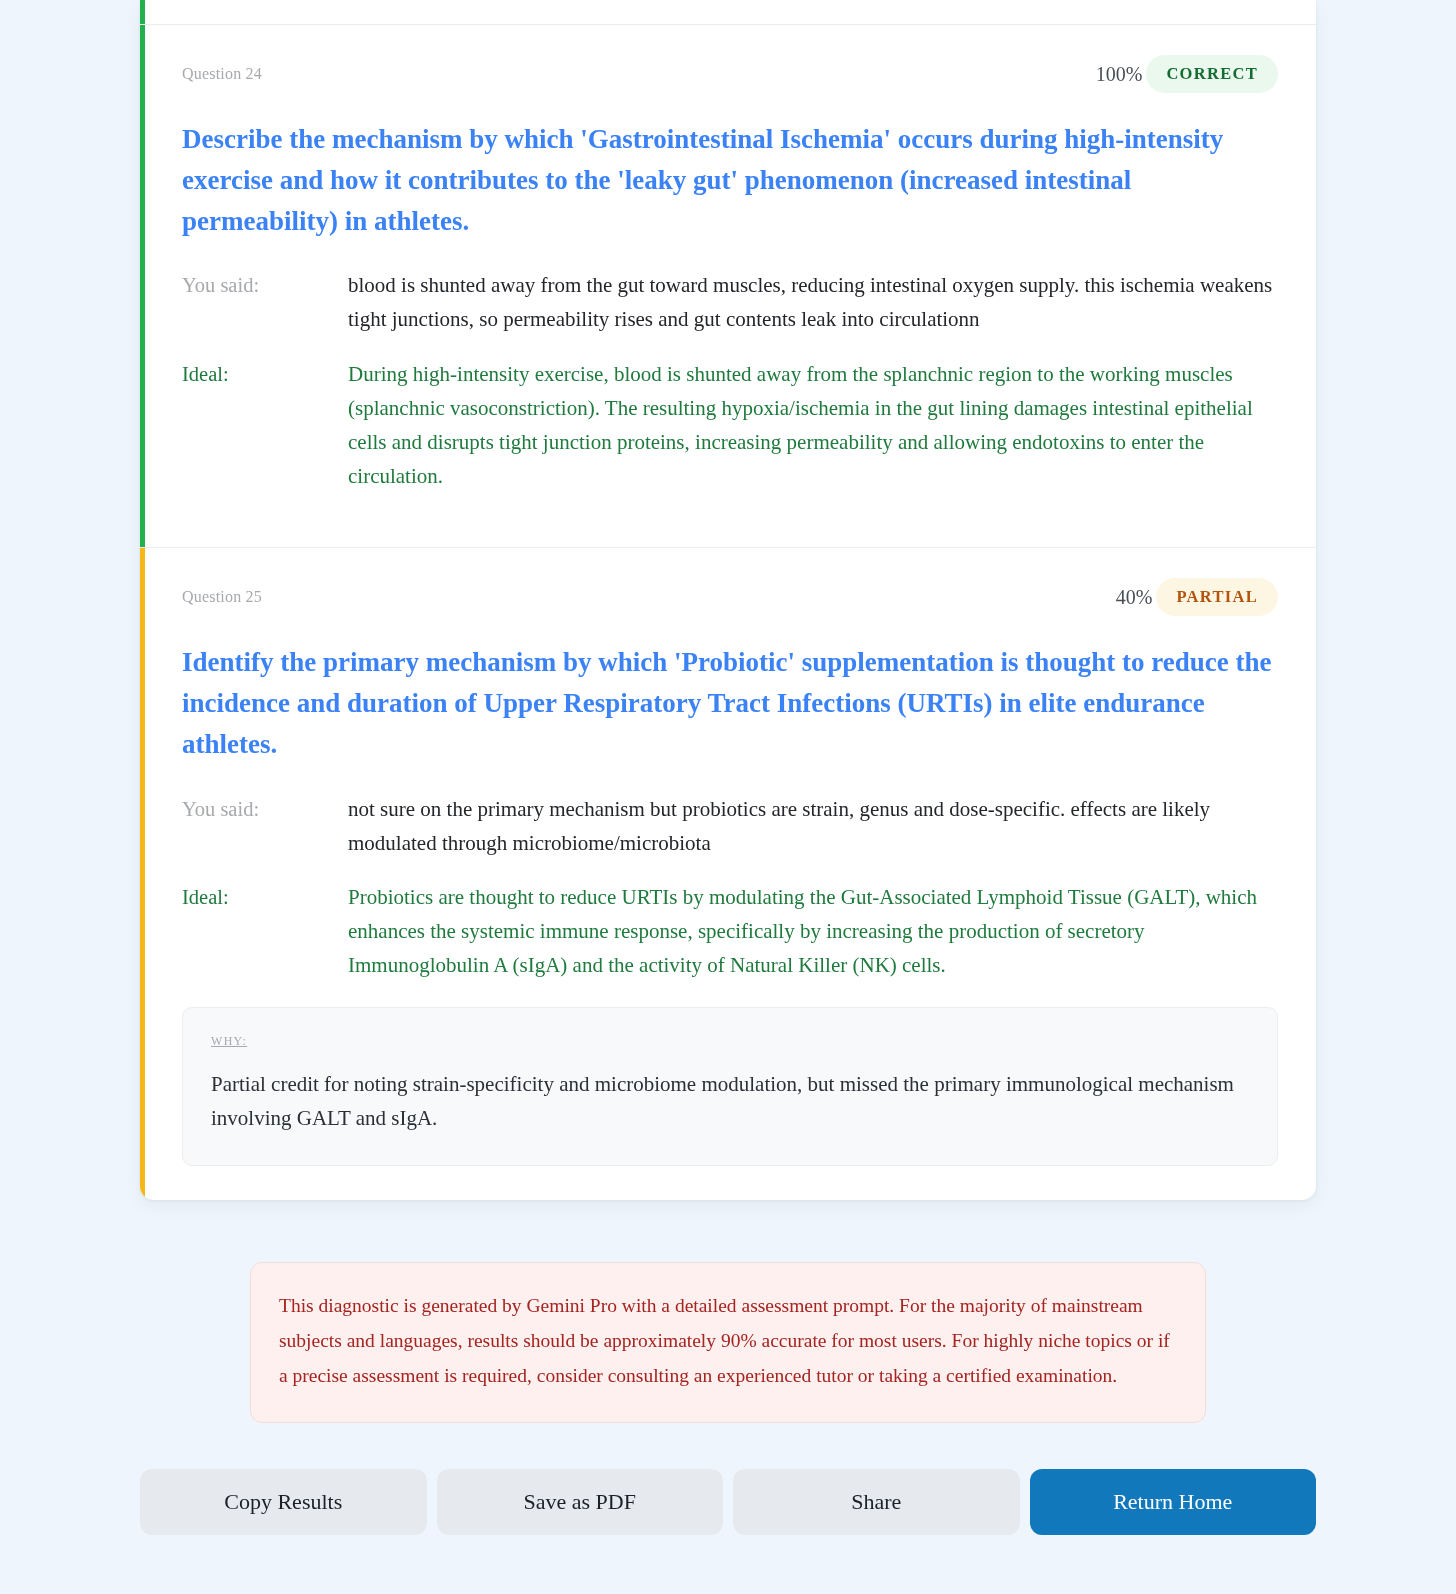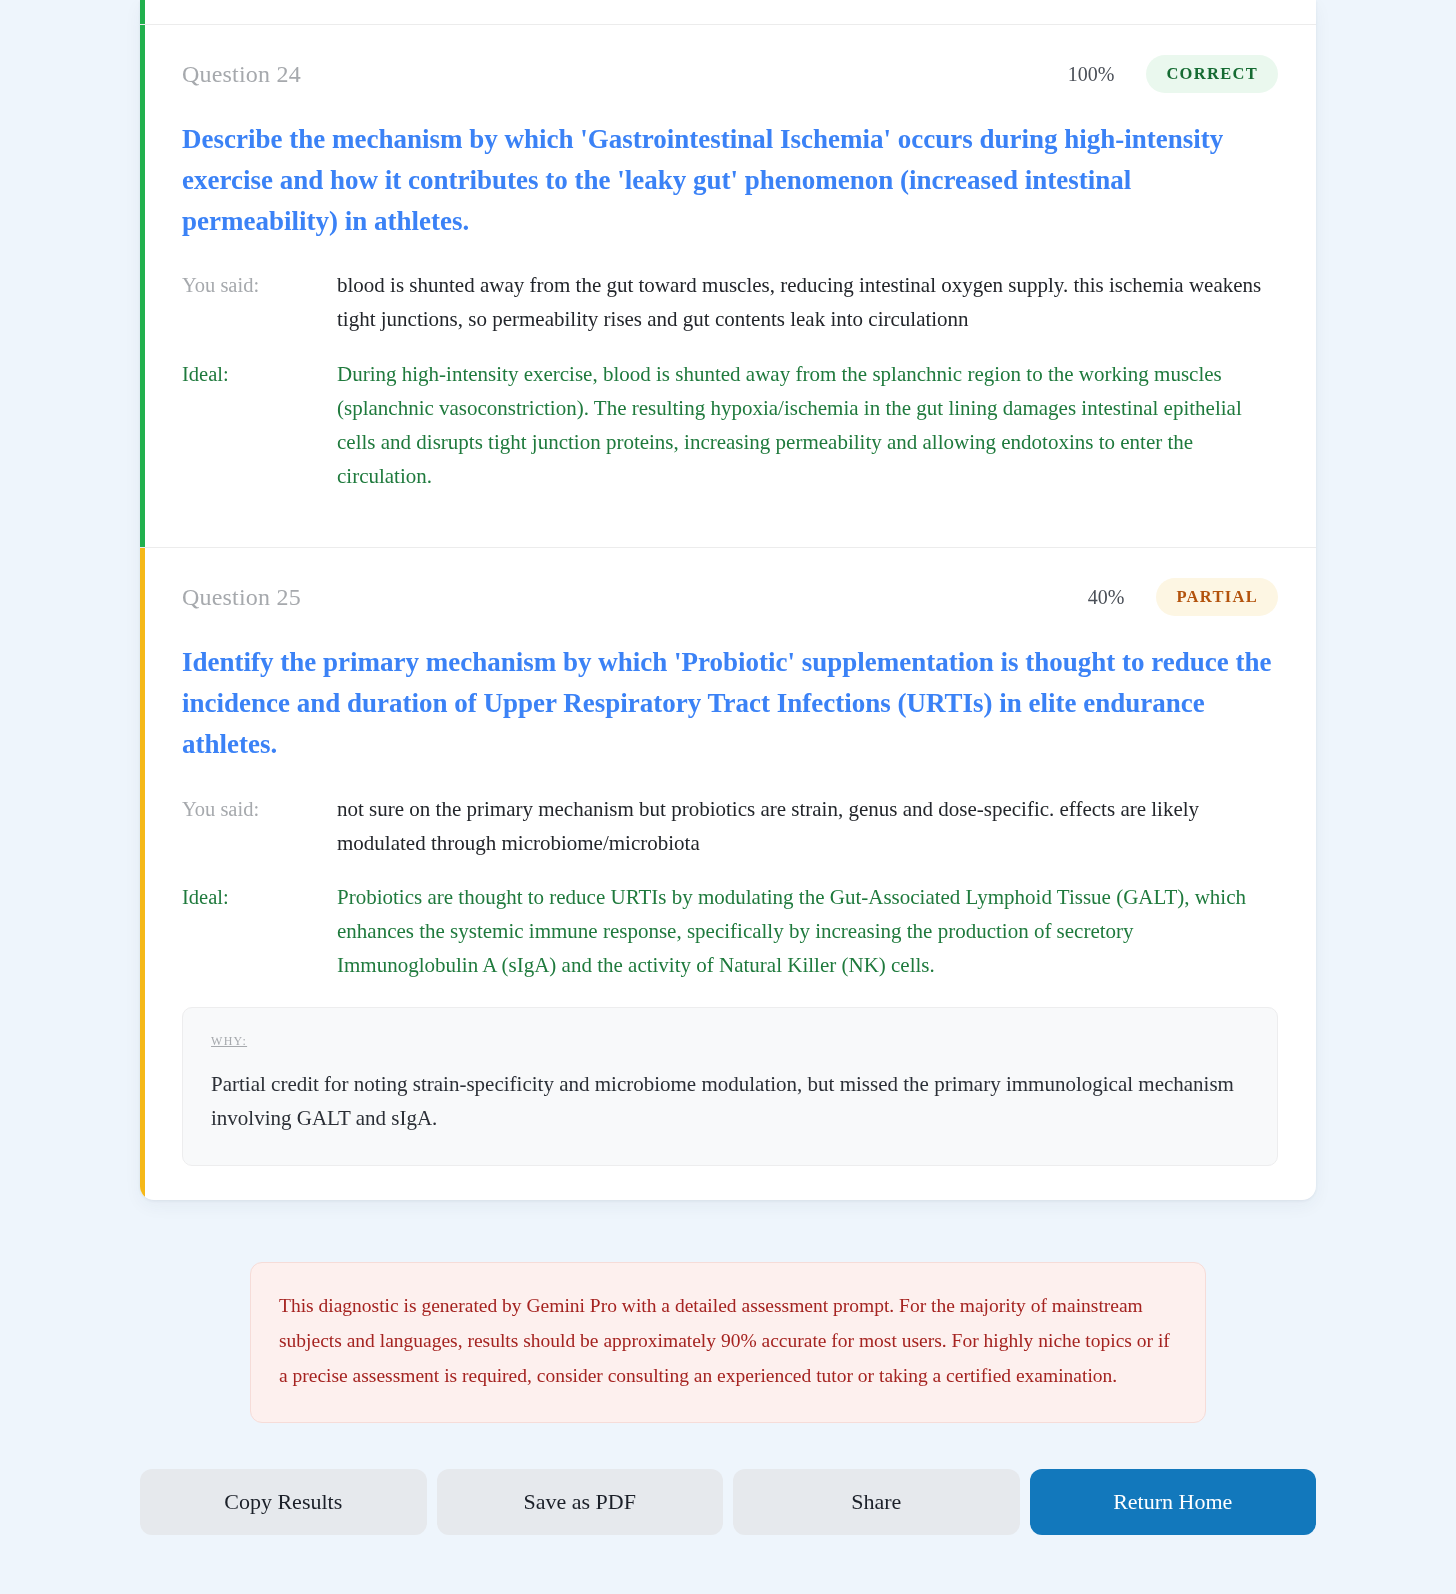--- a/index.html
+++ b/index.html
@@ -54,28 +54,28 @@
   }
 
   
   .q-head {
     display: flex;
     align-items: center;
     justify-content: space-between;
     margin-bottom: 26px;
   }
   .q-label {
-    font-size: 24px;
+    font-size: 16px;
     color: #a6a9ad;
     letter-spacing: 0.2px;
   }
   .q-score-wrap {
     display: flex;
     align-items: center;
-    gap: 32px;
+    gap: 4px;
   }
   .q-pct {
     font-size: 20px;
     color: #4a4f57;
   }
   .badge {
     font-size: 16.5px;
     font-weight: bold;
     letter-spacing: 1.3px;
     padding: 9px 20px;
@@ -91,20 +91,21 @@
     color: #3b82f6;
     font-weight: bold;
     margin-bottom: 26px;
     max-width: 1110px;
   }
 
   
   .ans-row {
     display: flex;
     margin-bottom: 20px;
+    gap: 11px;
   }
   .ans-key {
     width: 155px;
     flex: 0 0 155px;
     font-size: 20.5px;
     line-height: 1.62;
     padding-top: 1px;
   }
   .ans-key.user { color: #a6a9ad; }
   .ans-key.ideal { color: #1f7a3d; }

